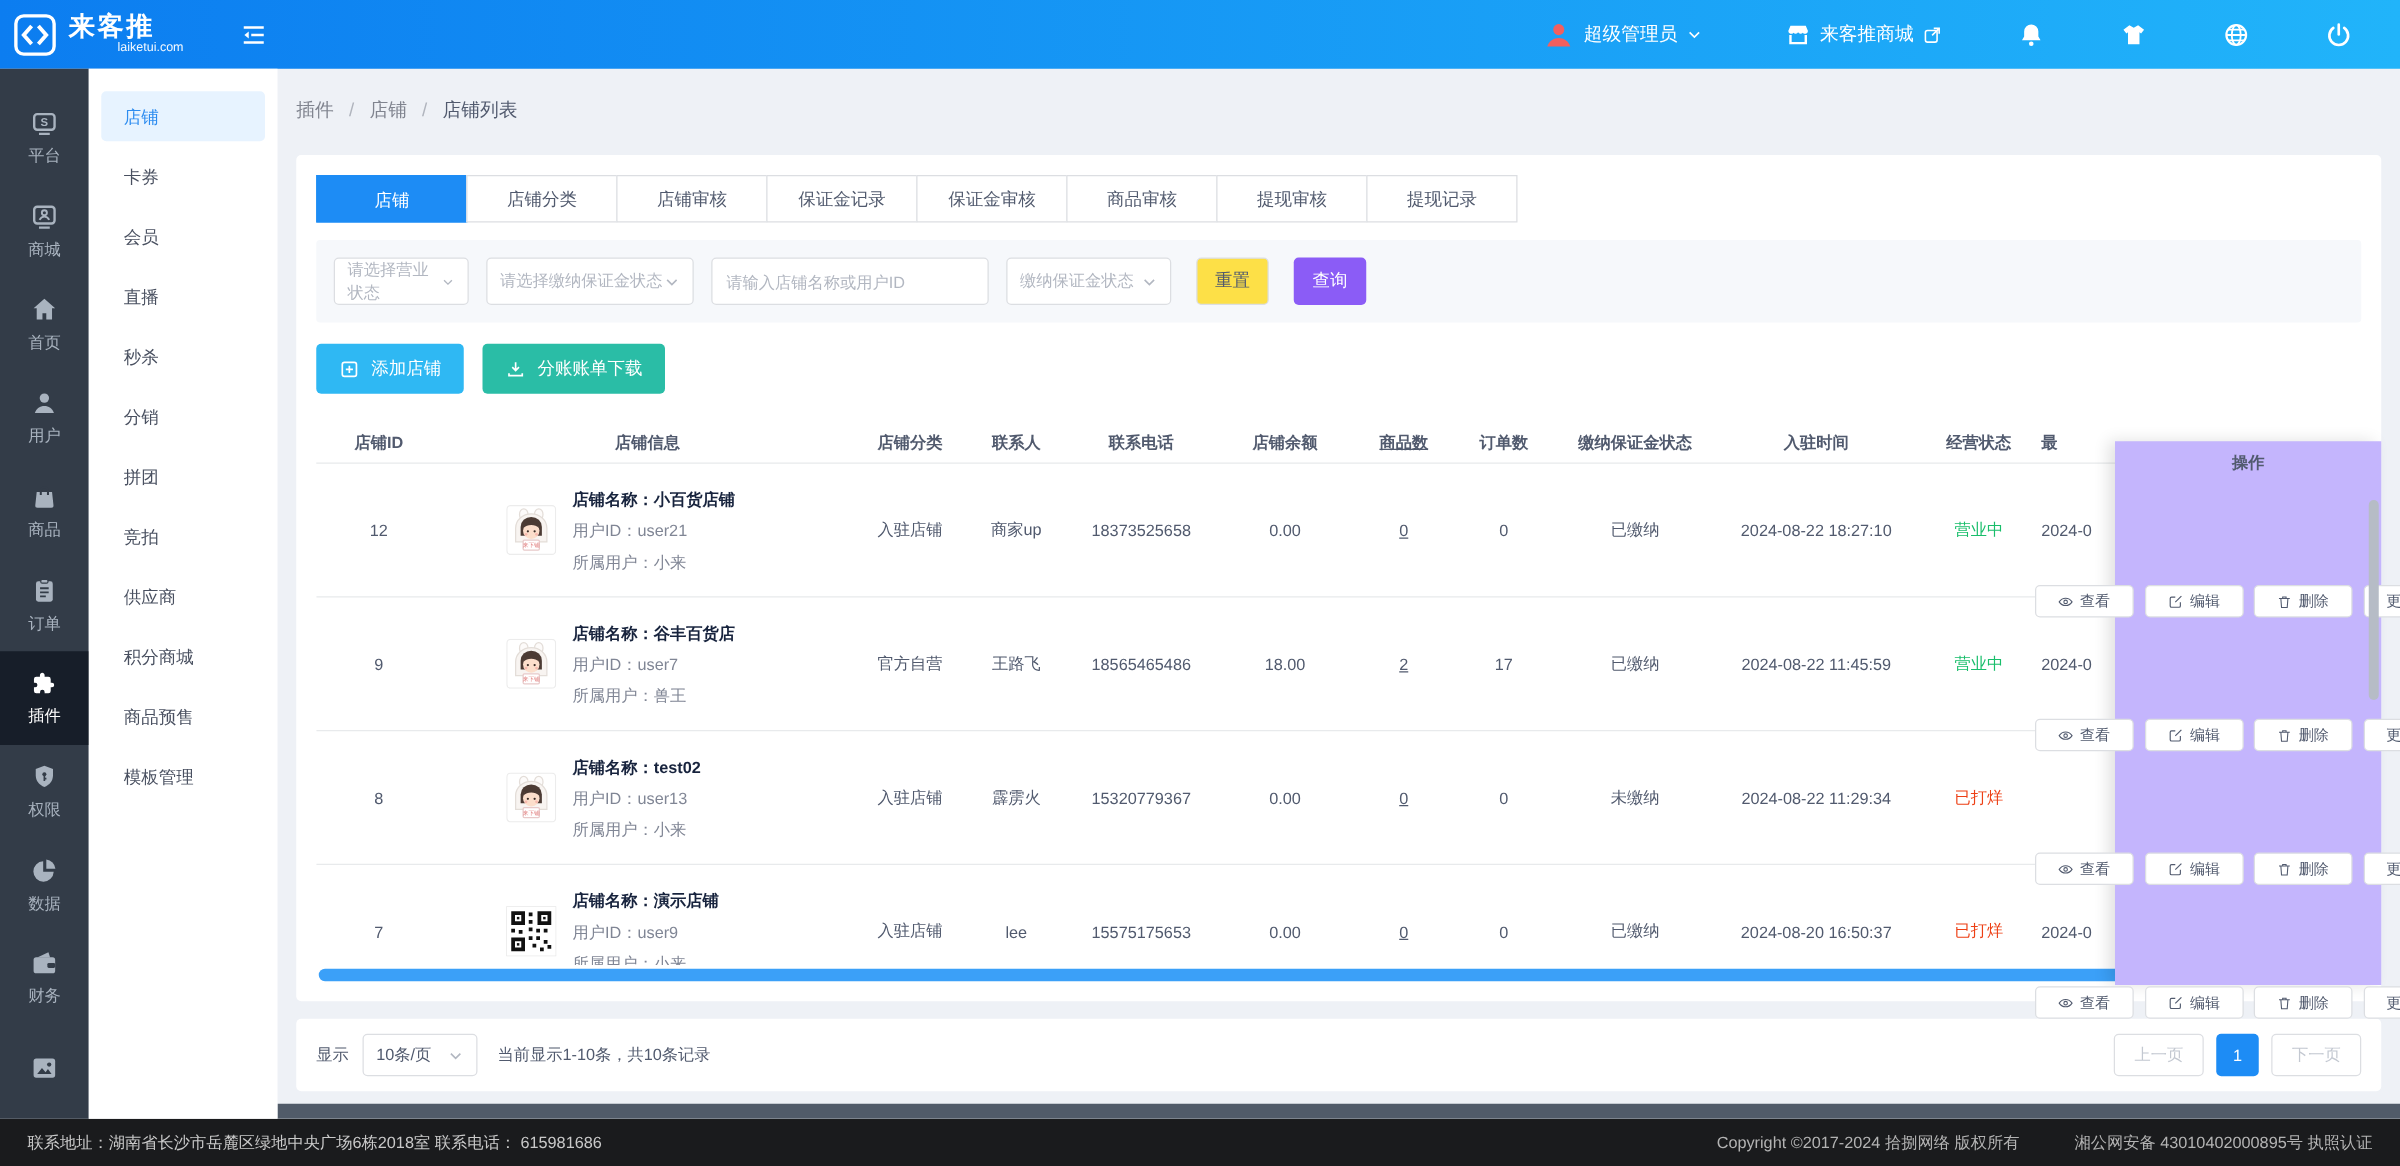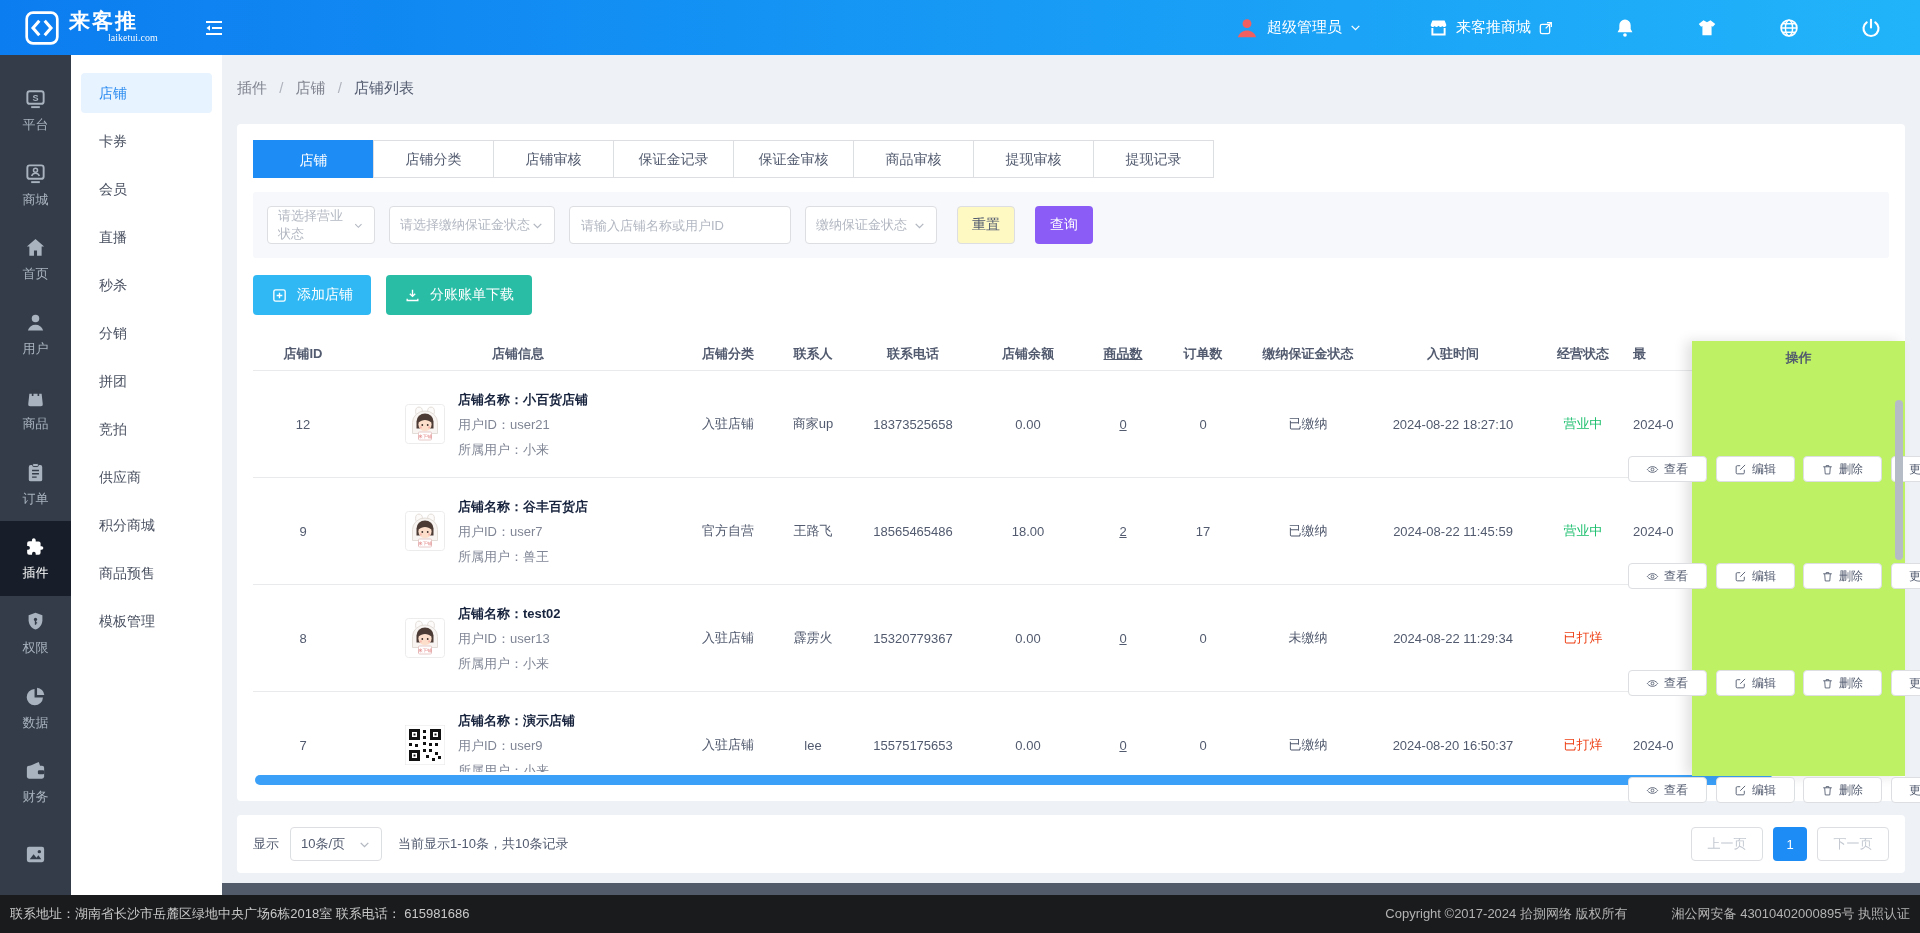--- a/index.html
+++ b/index.html
@@ -2,21 +2,21 @@
 <html><head>
 <meta charset="utf-8">
 <style>
   * { margin:0; padding:0; box-sizing:border-box; }
   html,body { width:1920px; height:933px; overflow:hidden;
     font-family:"Liberation Sans","DejaVu Sans",sans-serif; background:#eef1f6; }
 
   
   .topbar { height:55px; background:linear-gradient(90deg,#0c7df0,#21b4fa);
     display:flex; align-items:center; color:#fff; }
-  .logo { display:flex; align-items:flex-start; gap:9px; padding-left:24px; cursor:pointer;font-family:Liberation Serif, serif; }
+  .logo { display:flex; align-items:center; gap:9px; padding-left:10px; cursor:pointer; }
   .logo-mark { width:36px; height:36px; }
   .logo-txt .t1 { font-size:21px; font-weight:bold; letter-spacing:2px; line-height:22px; }
   .logo-txt .t2 { font-size:10px; opacity:.95;margin-left:39px; }
   .collapse { margin-left:44px; width:24px; height:24px; cursor:pointer; }
   .tb-right { margin-left:auto; display:flex; align-items:center; padding-right:38px; }
   .tb-admin,.tb-mall { display:flex; align-items:center; gap:7px; font-size:15px; cursor:pointer; }
   .tb-mall { margin-left:66px; }
   .tb-ico { width:22px; height:22px; cursor:pointer; }
   .tb-gap { margin-left:60px; }
   .avatar-red { width:26px; height:26px; }
@@ -52,21 +52,21 @@
   .filter-bar { margin-top:14px; background:#f6f8fb; border-radius:3px; padding:14px;
     display:flex; align-items:center; gap:14px; }
   .sel { height:38px; background:#fff; border:1px solid #dcdee2; border-radius:4px;
     display:flex; align-items:center; justify-content:space-between; padding:0 10px;
     font-size:13px; color:#b2b7c1; cursor:pointer; }
   .sel svg { width:13px; height:13px; color:#b2b7c1; }
   .inp { height:38px; width:222px; border:1px solid #dcdee2; border-radius:4px;
     padding:0 11px; font-size:13px; color:#515a6e; outline:none; }
   .inp::placeholder { color:#b2b7c1; }
   .btn { height:38px; border-radius:4px; font-size:14px; cursor:pointer; border:none; }
-  .btn-reset { width:58px; background:#fef9c3; border:1px solid #dcdee2; color:#515a6e; margin-left:6px; }
+  .btn-reset { width:58px; background:#fde047; border:1px solid #dcdee2; color:#515a6e; margin-left:6px; }
   .btn-query { width:58px; background:#8b5cf6; color:#fff; margin-left:6px; }
 
   .actions-row { margin-top:17px; display:flex; gap:15px; }
   .btn-big { height:40px; padding:0 18px; border-radius:4px; color:#fff; font-size:14px;
     display:flex; align-items:center; gap:9px; border:none; cursor:pointer; }
   .btn-add { background:#2fb8f3; }
   .btn-down { background:#2abda6; }
   .btn-big svg { width:17px; height:17px; }
 
   
@@ -84,21 +84,21 @@
   .info-flex { display:flex; align-items:center; text-align:left; padding-left:52px; gap:13px; }
   .shop-pic { width:40px; height:40px; flex-shrink:0; }
   .info-lines { line-height:25px; }
   .info-name { font-weight:bold; color:#17233d; }
   .info-sub { color:#808695; }
 
   .hscroll { height:10px; margin-top:3px; }
   .hscroll .thumb { height:10px; width:calc(100% - 118px); margin-left:2px;
     border-radius:5px; background:#3ba0f8; cursor:pointer; }
 
-  .ops { position:absolute; top:4px; right:-16px; width:213px; height:435px; background:#bef264;
+  .ops { position:absolute; top:16px; right:-16px; width:213px; height:435px; background:#c4b5fd;
     box-shadow:-6px 0 12px rgba(0,0,0,.12); }
   .ops-header { height:34px; line-height:34px; text-align:center; font-size:13px;
     font-weight:bold; color:#515a6e; }
   .ops-row { height:107px; display:flex; justify-content:center;
     align-items:flex-end; gap:8px; }
   .ops-line { display:flex; gap:9px; }
   .ops-btn { width:79px; height:26px; background:#fff; border:1px solid #dcdee2;
     border-radius:4px; font-size:12px; color:#515a6e; display:flex; align-items:center;
     justify-content:center; gap:5px; cursor:pointer; }
   .ops-btn svg { width:13px; height:13px; }
@@ -114,21 +114,21 @@
   .pager-right { margin-left:auto; display:flex; align-items:center; gap:10px; }
   .pg-btn { width:72px; height:34px; background:#fff; border:1px solid #dcdee2;
     border-radius:4px; color:#c3c8d1; font-size:13px; cursor:pointer; }
   .pg-cur { width:34px; height:34px; background:#1d8cf5; border-radius:4px; color:#fff;
     display:flex; align-items:center; justify-content:center; cursor:pointer; }
 
   .band { position:absolute; left:0; right:0; bottom:0; height:12px; background:#515b69; }
 
   
   .footer { height:38px; background:#1a1b1d; color:#c9c9c9; font-size:13px;
-    display:flex; align-items:center; padding:0 10px; }
+    display:flex; align-items:center; padding:0 22px; }
   .footer-right { margin-left:auto; display:flex; gap:44px; color:#b3b3b3; }
 </style>
 </head>
 <body>
 
 <div class="topbar">
   <div class="logo">
     <svg class="logo-mark" viewBox="0 0 40 40">
       <rect x="3" y="3" width="34" height="34" rx="7" fill="none" stroke="#fff" stroke-width="3"></rect>
       <path d="M17 12l-7 8 7 8" fill="none" stroke="#fff" stroke-width="3.4"></path>

